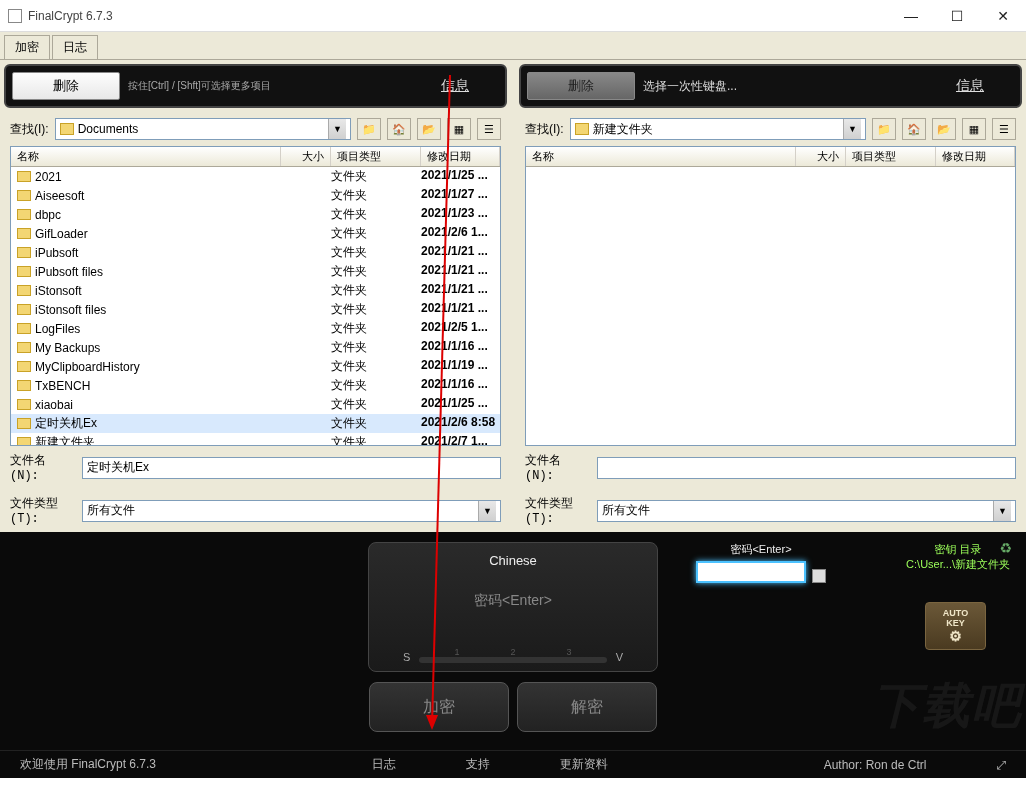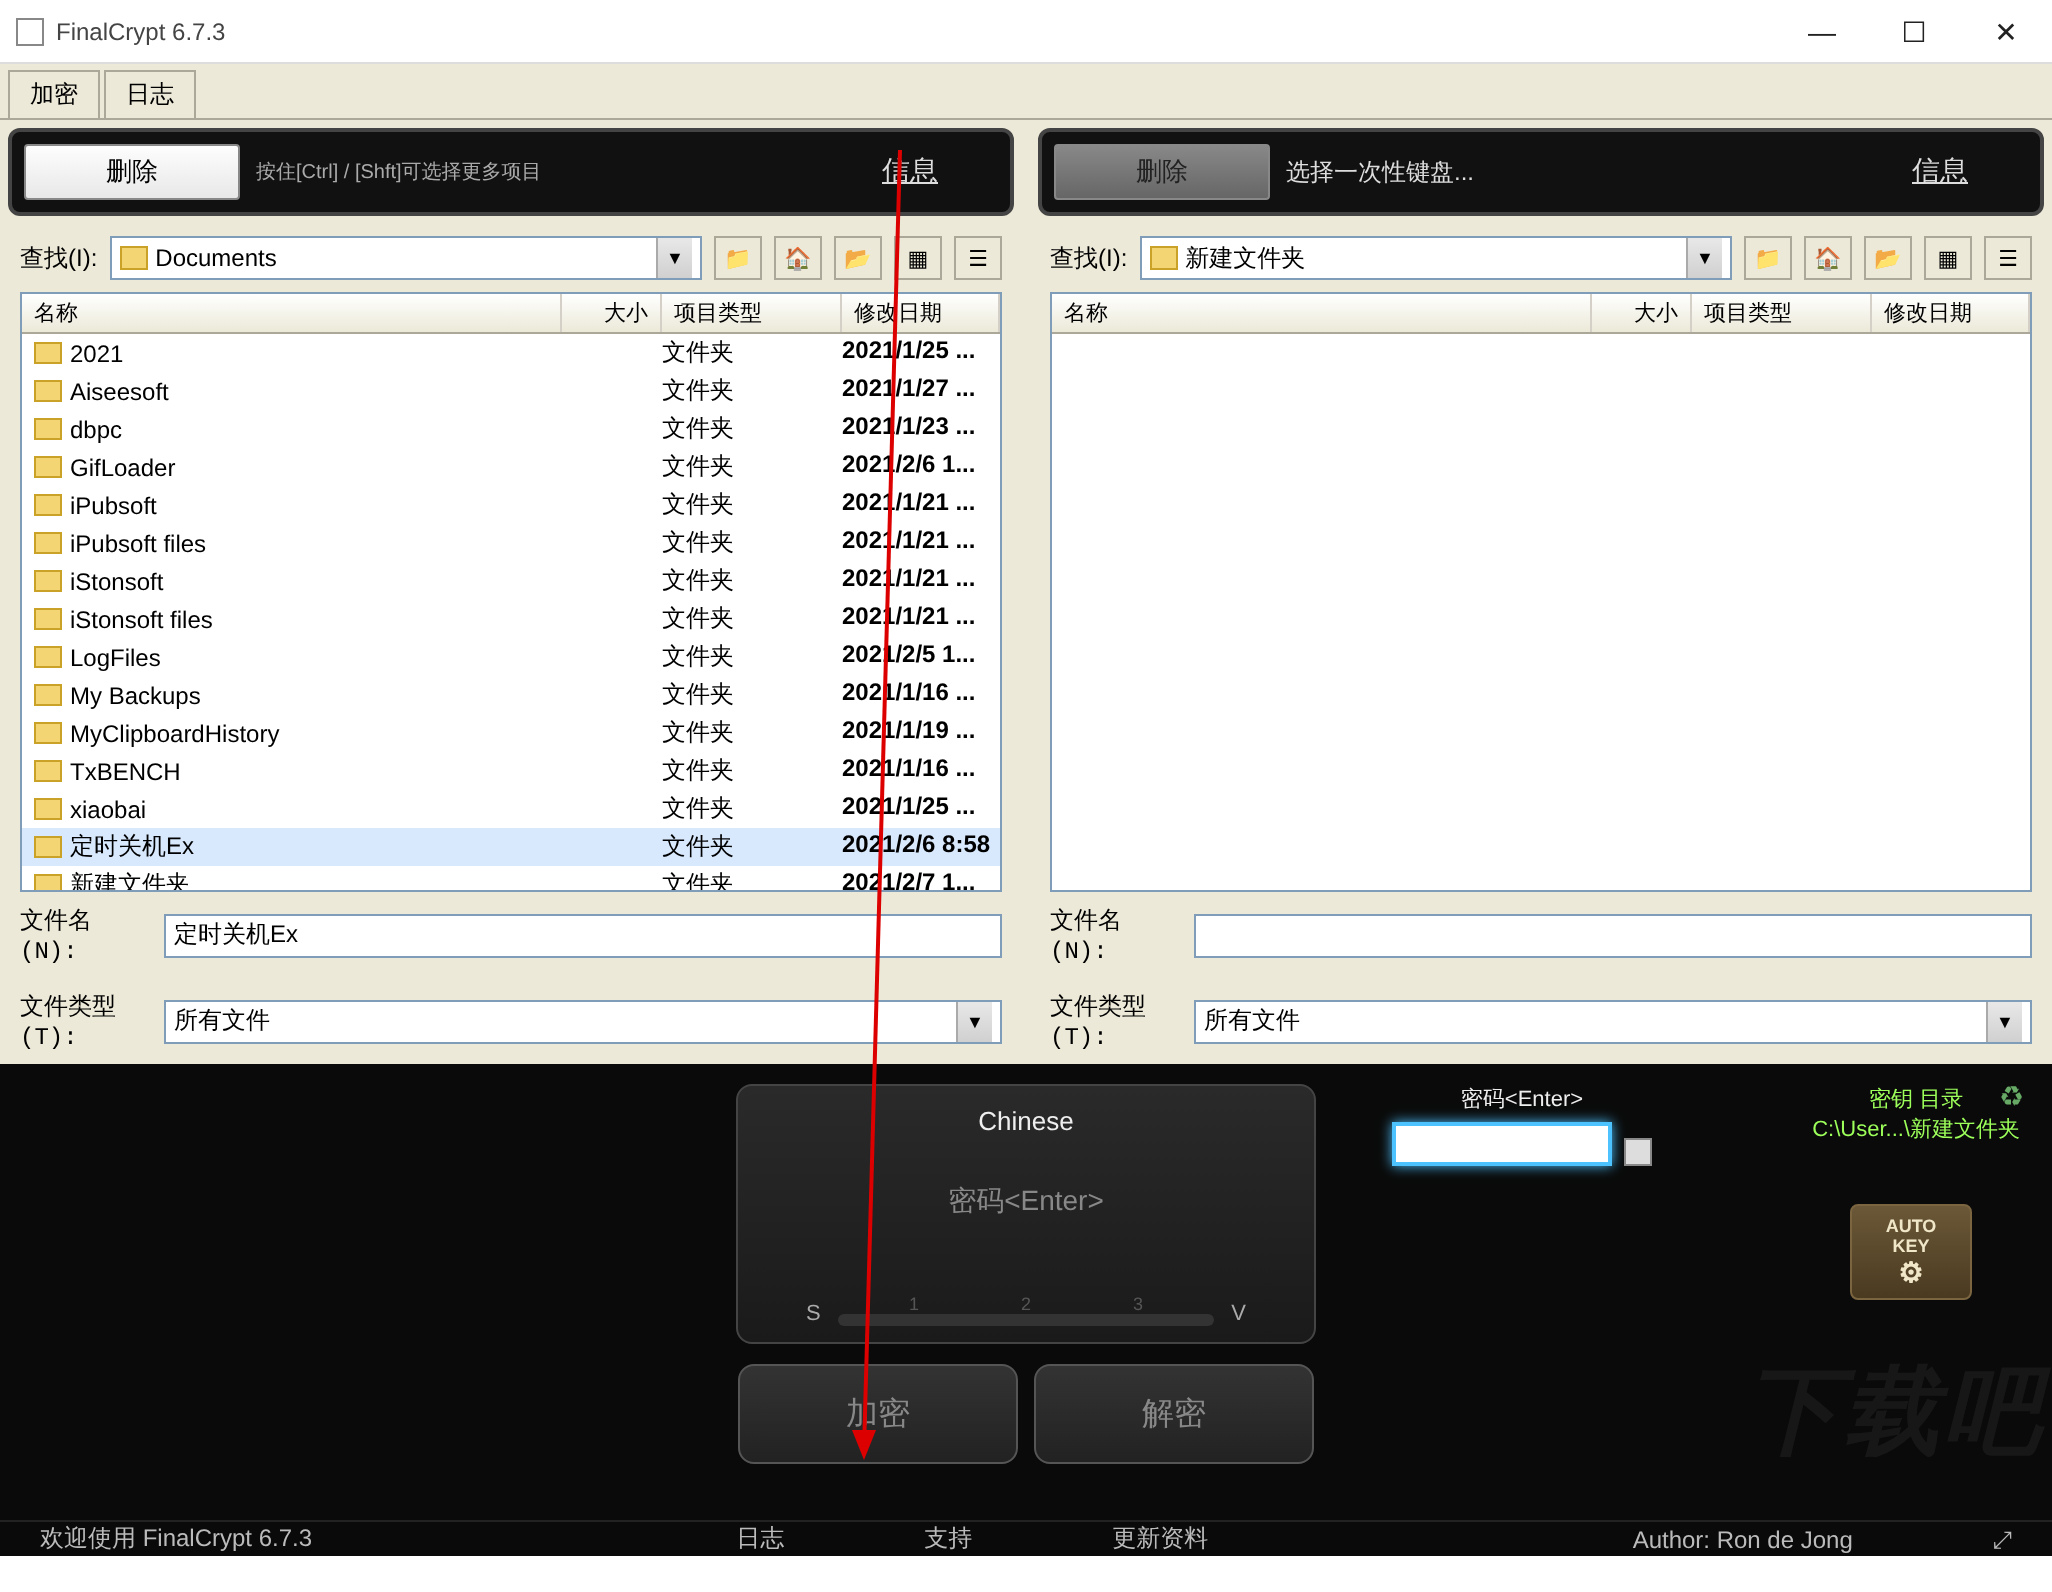--- a/index.html
+++ b/index.html
@@ -62,21 +62,21 @@
 .pwmini { position: absolute; right: 200px; top: 10px; font-size: 11px; color: #eee; text-align: center; }
 .pwmini input { width: 110px; height: 22px; border: 2px solid #4cc2ff; background: #fff; margin-top: 4px; box-shadow: 0 0 6px #4cc2ff; }
 .pwmini .chk { width: 14px; height: 14px; background: #ddd; border: 1px solid #888; display: inline-block; vertical-align: middle; margin-left: 6px; margin-top: 4px; }
 
 .keydir { position: absolute; right: 16px; top: 10px; font-size: 11px; color: #9cff5a; text-align: center; }
 .keydir .recycle { position: absolute; right: -2px; top: -2px; color: #6a6; font-size: 14px; }
 
 .autokey { position: absolute; right: 40px; top: 70px; width: 61px; height: 48px; background: linear-gradient(#6b5838,#4a3a20); border: 1px solid #7a6540; border-radius: 4px; display: flex; flex-direction: column; align-items: center; justify-content: center; color: #f0e6c8; font-size: 9px; font-weight: bold; cursor: pointer; }
 .autokey .gear { font-size: 14px; }
 
-.statusbar { position: absolute; bottom: 0; left: 0; right: 0; height: 18px; display: flex; align-items: center; color: #bbb; font-size: 12px; padding: 0 20px; gap: 60px; border-top: 1px solid #222; }
+.statusbar { position: absolute; bottom: 0; left: 0; right: 0; height: 28px; display: flex; align-items: center; color: #bbb; font-size: 12px; padding: 0 20px; gap: 60px; border-top: 1px solid #222; }
 .statusbar .mid { flex:1; display:flex; justify-content:center; gap:70px; }
 .statusbar .author { margin-left: auto; }
 
 .arrow { position: absolute; pointer-events: none; z-index: 100; }
 
 .watermark { position: absolute; right: 4px; bottom: 40px; font-size: 48px; color: rgba(120,120,120,0.12); font-weight: bold; font-style: italic; pointer-events:none; letter-spacing: 2px; }
 </style>
 </head>
 <body>
 
@@ -360,21 +360,21 @@
     <span class="gear">⚙</span>
   </div>
 
   <div class="statusbar">
     <span>欢迎使用 FinalCrypt 6.7.3</span>
     <div class="mid">
       <span>日志</span>
       <span>支持</span>
       <span>更新资料</span>
     </div>
-    <span class="author">Author: Ron de Jong</span>
+    <span class="author">Author: Ron de Ctrl</span>
     <span style="margin-left:10px">⤢</span>
   </div>
 
   <div class="watermark">下载吧</div>
 </div>
 
 <svg class="arrow" style="left:380px;top:70px" width="80" height="670">
   <line x1="70" y1="5" x2="52" y2="655" stroke="#d00" stroke-width="2"></line>
   <polygon points="52,660 46,645 58,645" fill="#d00"></polygon>
 </svg>

